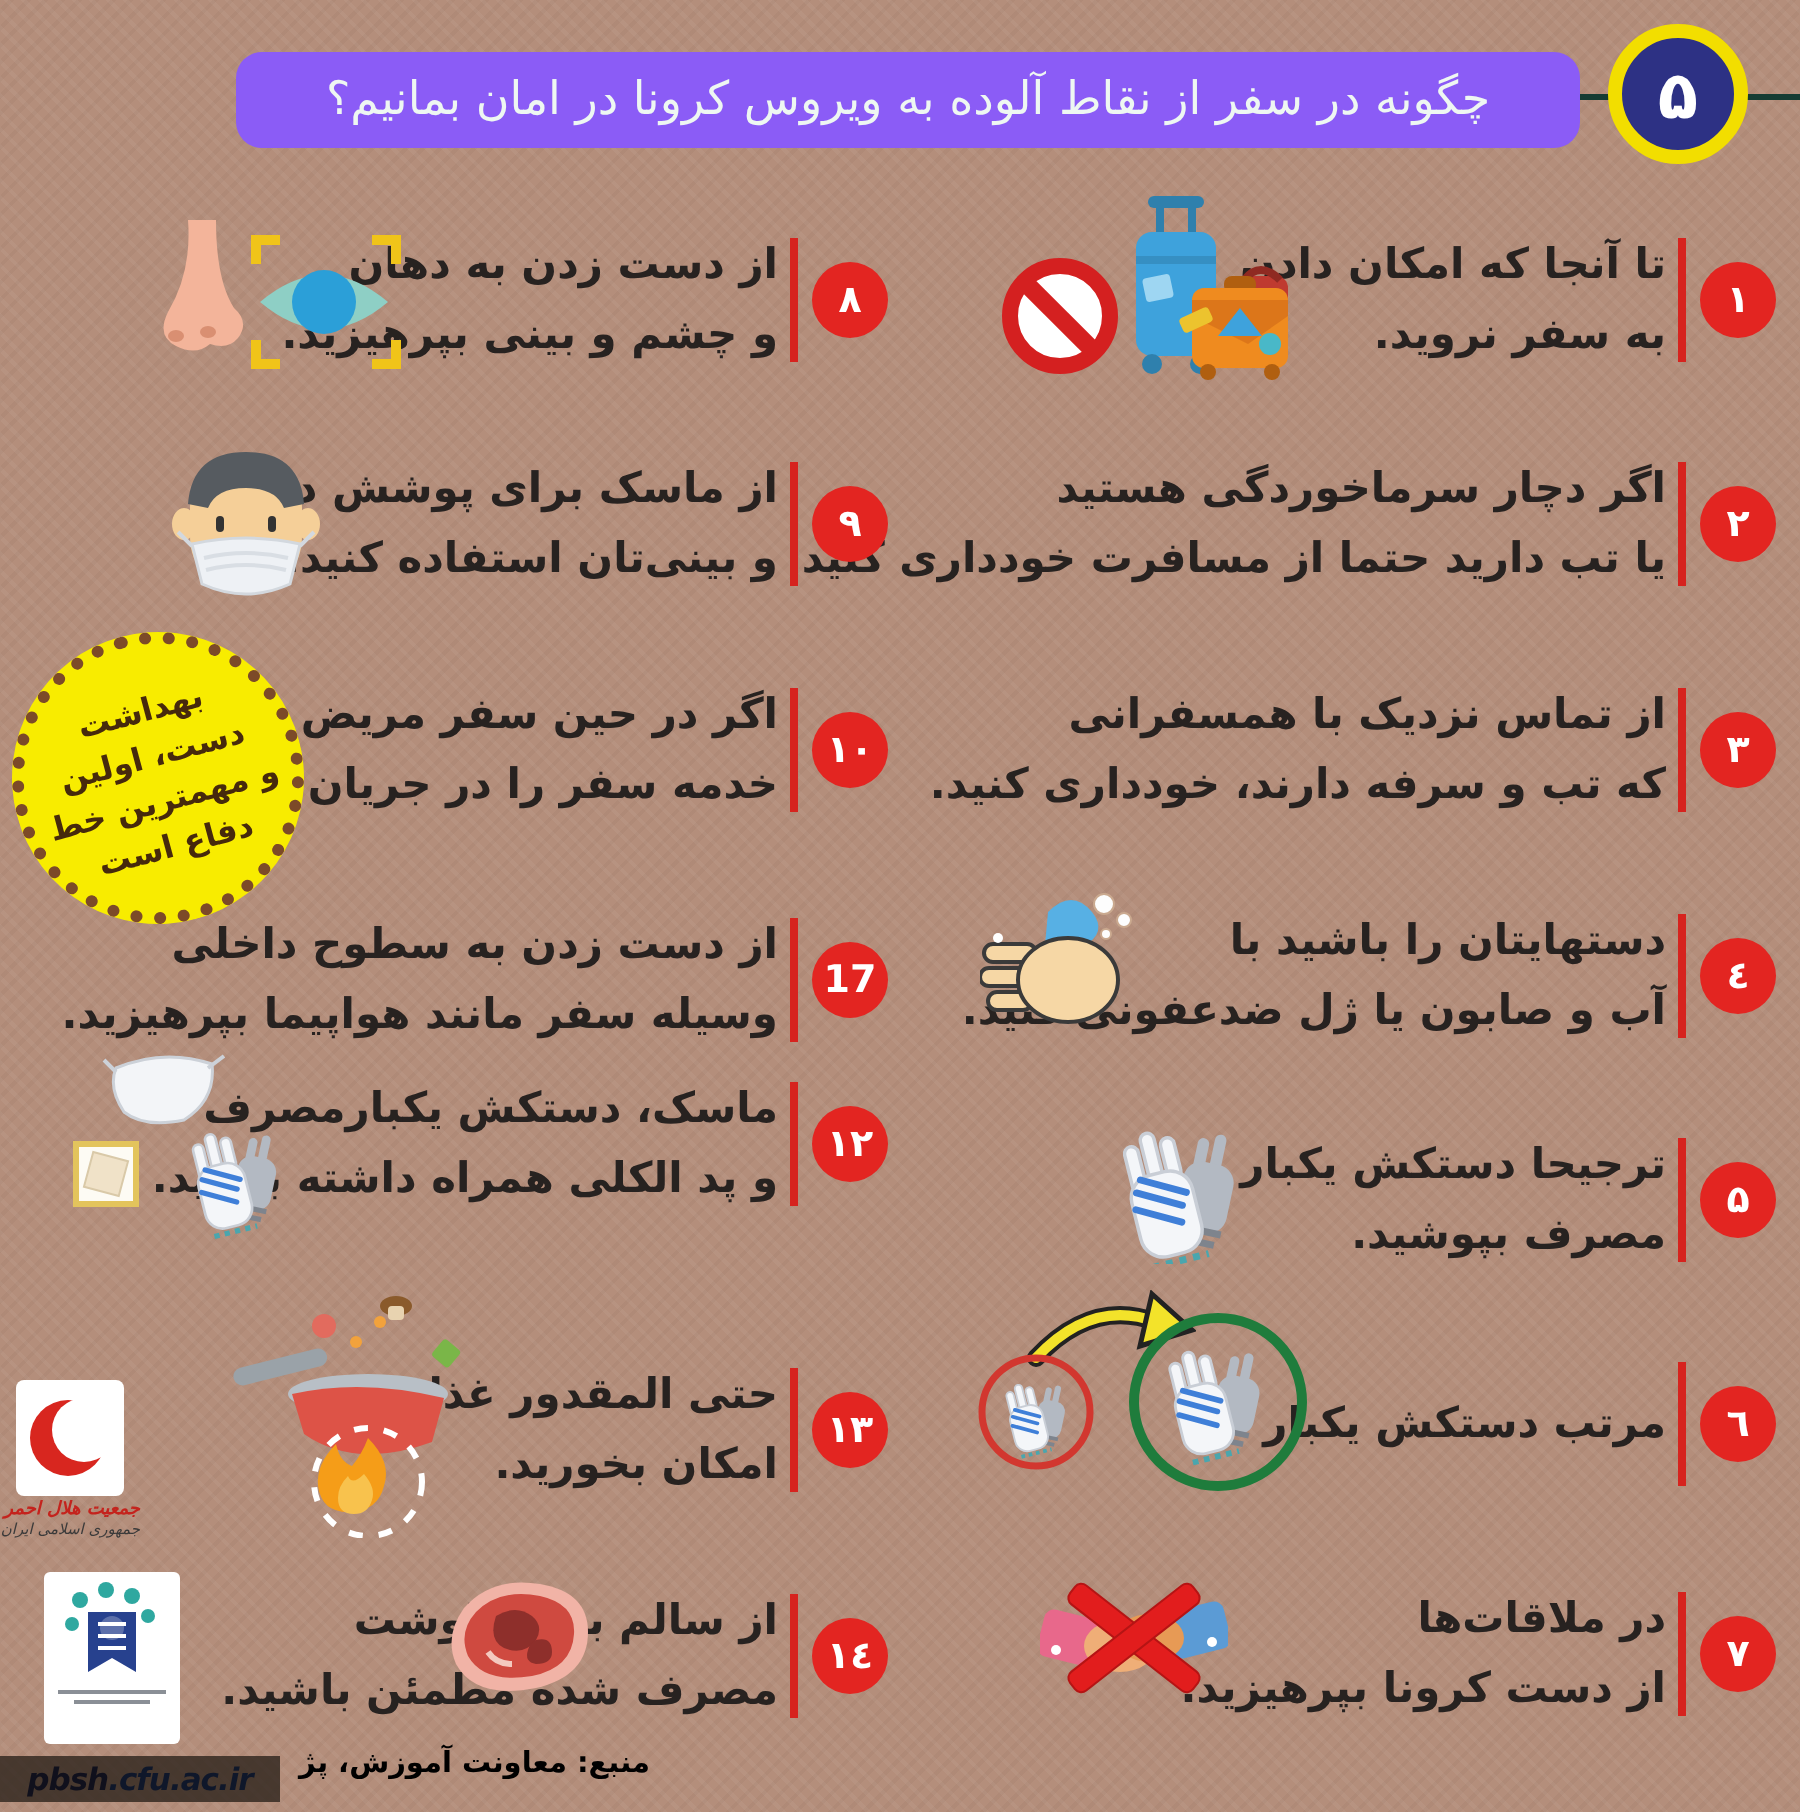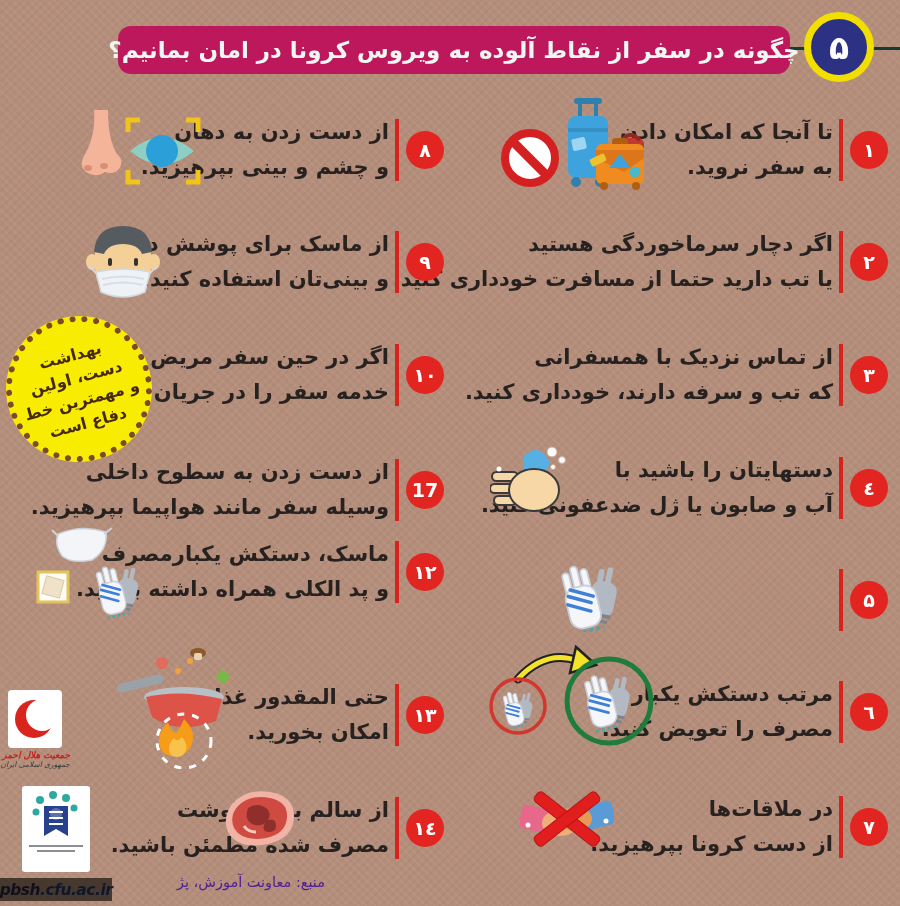--- a/index.html
+++ b/index.html
@@ -8,22 +8,22 @@
     position:relative;overflow:hidden;background:#b48e7b;
     font-family:"DejaVu Sans",sans-serif;direction:rtl;
   }
   .texture{position:absolute;inset:0;pointer-events:none;
     background:
       repeating-linear-gradient(45deg,rgba(255,255,255,.045) 0 2px,transparent 2px 6px),
       repeating-linear-gradient(-45deg,rgba(86,58,44,.05) 0 2px,transparent 2px 6px);
   }
   
   .banner{position:absolute;left:118px;top:26px;width:672px;height:48px;
-    background:#be185d;border-radius:13px;display:flex;align-items:center;justify-content:center;
-    color:#eef7f2;font-size:23px;font-weight:bold;padding:0 16px;white-space:nowrap;z-index:2}
+    background:#8b5cf6;border-radius:13px;display:flex;align-items:center;justify-content:center;
+    color:#eef7f2;font-size:23px;font-weight:normal;padding:0 16px;white-space:nowrap;z-index:2}
   .connector{position:absolute;left:784px;top:47px;width:116px;height:3px;background:#153c33;z-index:1}
   .head-circle{position:absolute;left:804px;top:12px;width:70px;height:70px;border-radius:50%;
     background:#2d3184;border:7px solid #f2de00;display:flex;align-items:center;justify-content:center;
     color:#fff;font-size:33px;font-weight:bold;z-index:3}
   
   .item{position:absolute;width:440px;height:96px;direction:rtl}
   .rcol{left:450px}
   .lcol{left:6px}
   .num{position:absolute;right:2px;top:50%;transform:translateY(-50%);width:38px;height:38px;
     border-radius:50%;background:#e32521;color:#fff;font-weight:bold;font-size:19px;
@@ -42,23 +42,23 @@
   .rc-box{width:54px;height:58px;background:#fff;border-radius:4px;margin:0 auto;
     display:flex;align-items:center;justify-content:center}
   .rc-title{color:#c4231d;font-size:9px;font-style:italic;white-space:nowrap;margin-top:2px;font-weight:bold}
   .rc-sub{color:#3a3a3a;font-size:7.5px;font-style:italic;white-space:nowrap}
   
   .uni{position:absolute;left:22px;top:786px;width:68px;height:86px;background:#fff;border-radius:3px;
     display:flex;flex-direction:column;align-items:center;padding-top:4px;z-index:4}
   .uni .cap{width:54px;height:2px;background:#8a8f96;margin-top:3px}
   .uni .cap.short{width:38px}
   
-  .source{position:absolute;right:575px;top:874px;font-size:14.5px;font-weight:normal;color:#4c1d95;
+  .source{position:absolute;right:575px;top:874px;font-size:14.5px;font-weight:bold;color:#000000;
     white-space:nowrap;direction:rtl;z-index:5}
-  .watermark{position:absolute;left:0;top:878px;width:112px;height:23px;background:rgba(44,35,28,.8);
+  .watermark{position:absolute;left:0;top:878px;width:140px;height:23px;background:rgba(44,35,28,.8);
     display:flex;align-items:center;justify-content:center;z-index:10;direction:ltr;
     font-weight:bold;font-style:italic;font-size:15.5px;letter-spacing:-.5px}
   .wm-prefix{color:#10101c}
   .wm-suffix{color:#0f172a}
 </style>
 </head>
 <body>
 
 <svg width="0" height="0" style="position:absolute" aria-hidden="true">
   <defs>
@@ -157,31 +157,34 @@
       <rect x="4" y="52" width="22" height="9" rx="4.5"></rect>
       <ellipse cx="44" cy="46" rx="25" ry="21"></ellipse>
     </g>
     <circle cx="9" cy="25" r="2.5" fill="#fff"></circle>
   </svg>
 </div>
 
 <div class="item rcol" style="top:552px">
   <div class="num">۵</div>
   <div class="vbar"></div>
+  <div class="tip-text">
+    <div>ترجیحا دستکش یکبار</div>
+    <div>مصرف بپوشید.</div>
+  </div>
   <svg class="icon" style="left:104px;top:0" width="74" height="80" viewBox="-2 -12 64 66">
     <use href="#glove-pair"></use>
   </svg>
 </div>
 
 <div class="item rcol" style="top:664px;overflow:visible">
   <div class="num">٦</div>
   <div class="vbar"></div>
   <div class="tip-text">
     <div>مرتب دستکش یکبار</div>
-    <div>مصرف را تعویض کنید.</div>
   </div>
   <svg class="icon" style="left:62px;top:-19px" width="86" height="42" viewBox="0 0 86 42">
     <path d="M6 34 Q34 4 66 16" fill="none" stroke="#222" stroke-width="9" stroke-linecap="round"></path>
     <path d="M6 34 Q34 4 66 16" fill="none" stroke="#f3e32a" stroke-width="5" stroke-linecap="round"></path>
     <polygon points="64,2 84,20 58,28" fill="#f3e32a" stroke="#222" stroke-width="2.5"></polygon>
   </svg>
   <svg class="icon" style="left:38px;top:12px" width="60" height="60" viewBox="0 0 60 60">
     <circle cx="30" cy="30" r="27" fill="none" stroke="#d2372f" stroke-width="3.5"></circle>
     <g transform="translate(12,17) scale(0.62)">
         <use href="#glove-pair"></use>

